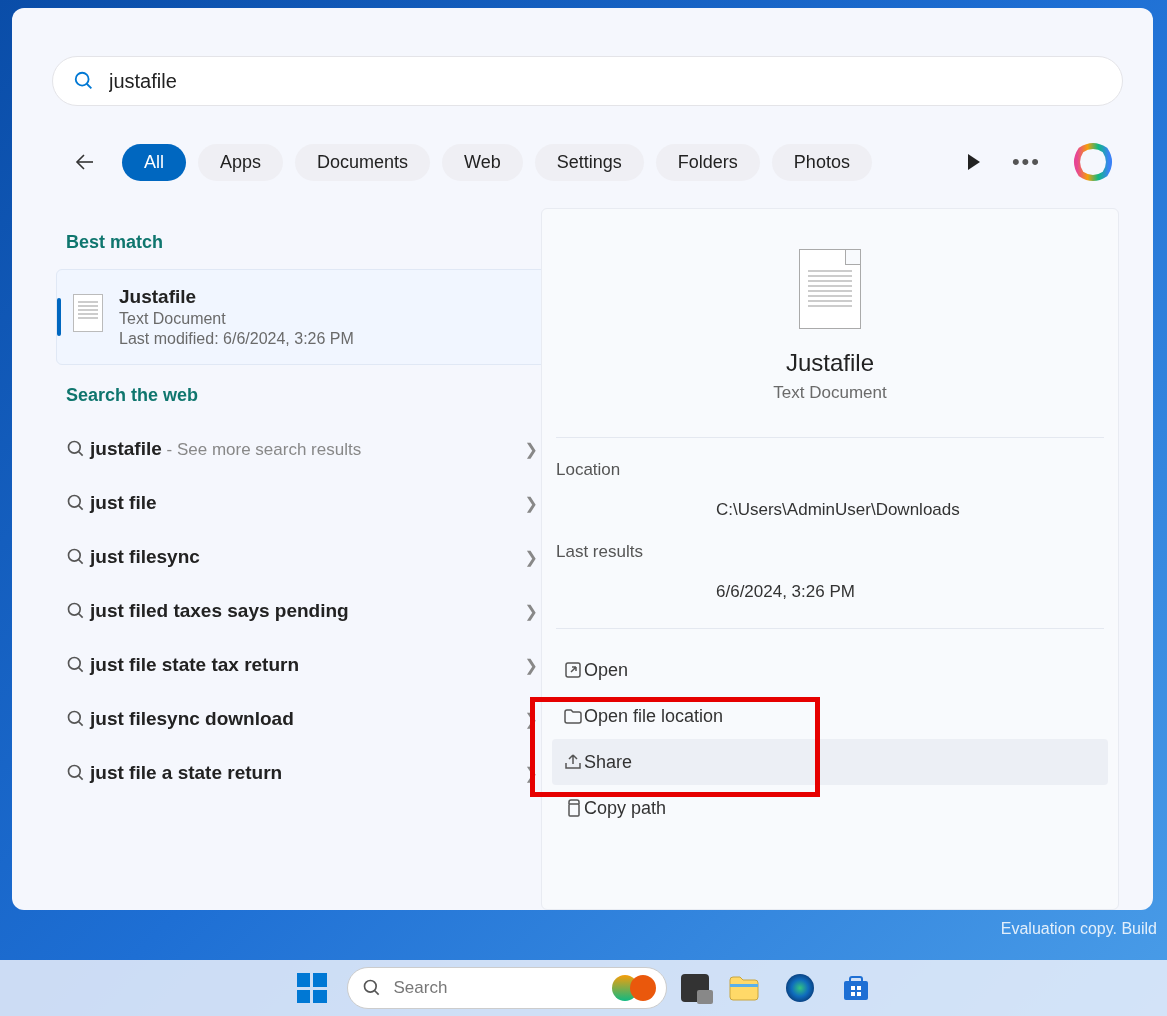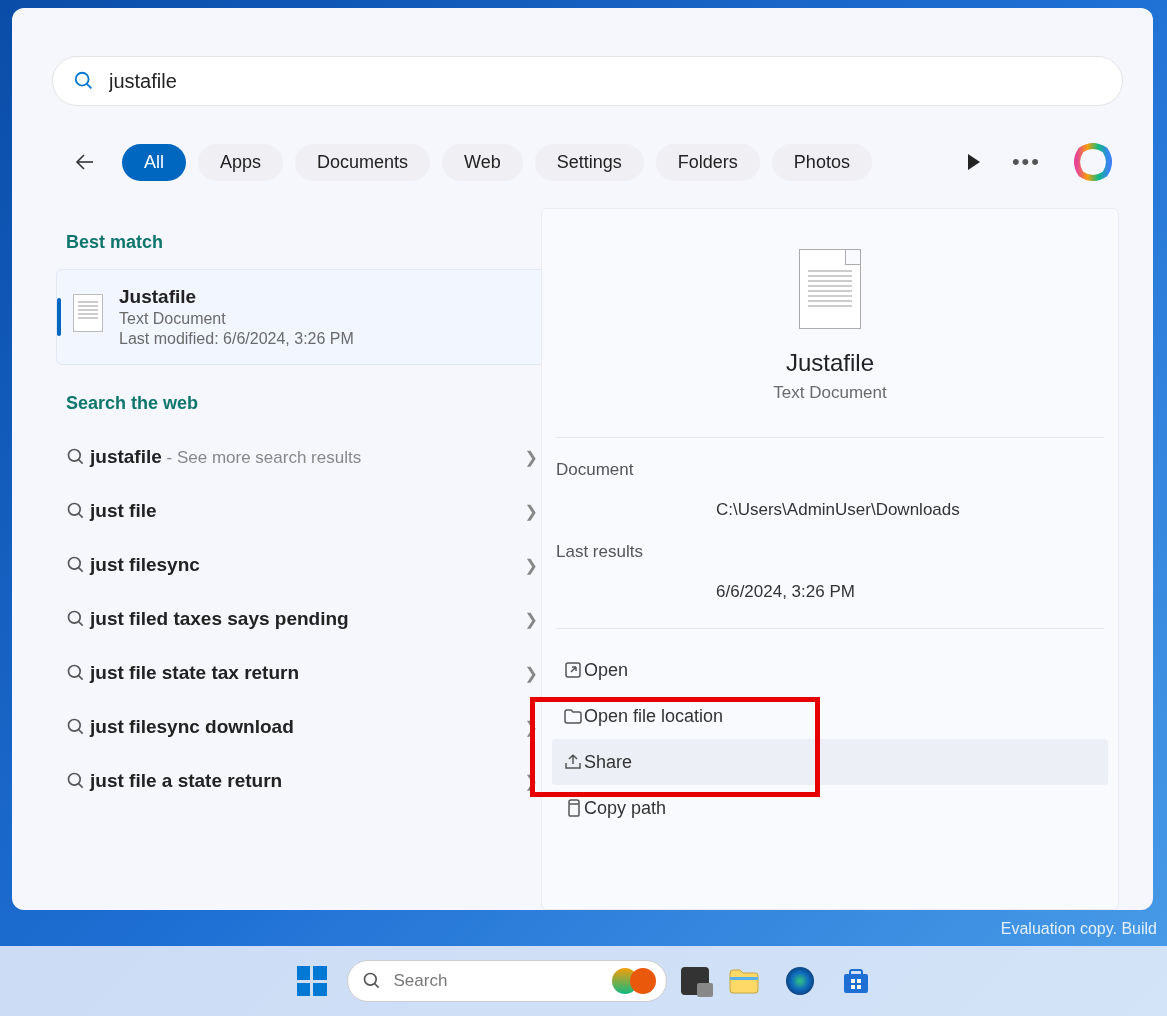--- a/index.html
+++ b/index.html
@@ -165,21 +165,21 @@
 .action .aicon { width:22px; height:22px; display:flex; align-items:center; justify-content:center;}
 .highlight-box {
   position:absolute;
   border: 5px solid #e60000;
   pointer-events:none;
 }
 
 .taskbar {
   position:absolute;
   left:0; right:0; bottom:0;
-  height:70px;
+  height:56px;
   background: rgba(235,240,250,0.85);
   display:flex;
   align-items:center;
   justify-content:center;
   gap: 14px;
 }
 .eval-text {
   position:absolute;
   right:10px;
   bottom: 78px;
@@ -255,21 +255,21 @@
     <div class="section-label">Best match</div>
     <div class="bestmatch-card">
       <div class="file-icon-small"></div>
       <div>
         <div class="bm-title">Justafile</div>
         <div class="bm-sub">Text Document</div>
         <div class="bm-sub"><span>Last modified: </span><span>6/6/2024, 3:26 PM</span></div>
       </div>
     </div>
 
-    <div class="section-label" style="margin-top:28px;">Search the web</div>
+    <div class="section-label" style="margin-top:20px;">Search the web</div>
 
     <div id="web-list">
         <div class="web-item">
     <svg class="mag" viewBox="0 0 24 24" fill="none" stroke="#555" stroke-width="2">
             <circle cx="10" cy="10" r="7"></circle>
             <line x1="20" y1="20" x2="15" y2="15"></line>
           </svg>
     <span class="web-text">justafile<span class="web-hint"> - See more search results</span></span>
     <span class="chev">❯</span>
         </div>
@@ -325,21 +325,21 @@
   </div>
 
   <div class="rightcol">
     <div class="preview-head">
       <div class="file-icon-big"></div>
       <div class="pv-title">Justafile</div>
       <div class="pv-sub">Text Document</div>
     </div>
     <div class="divider"></div>
     <div class="meta-row">
-      <div class="k">Document</div>
+      <div class="k">Location</div>
       <div class="v">C:\Users\AdminUser\Downloads</div>
     </div>
     <div class="meta-row">
       <div class="k">Last results</div>
       <div class="v">6/6/2024, 3:26 PM</div>
     </div>
     <div class="divider2"></div>
     <div class="actions">
       <div class="action">
         <div class="aicon">

